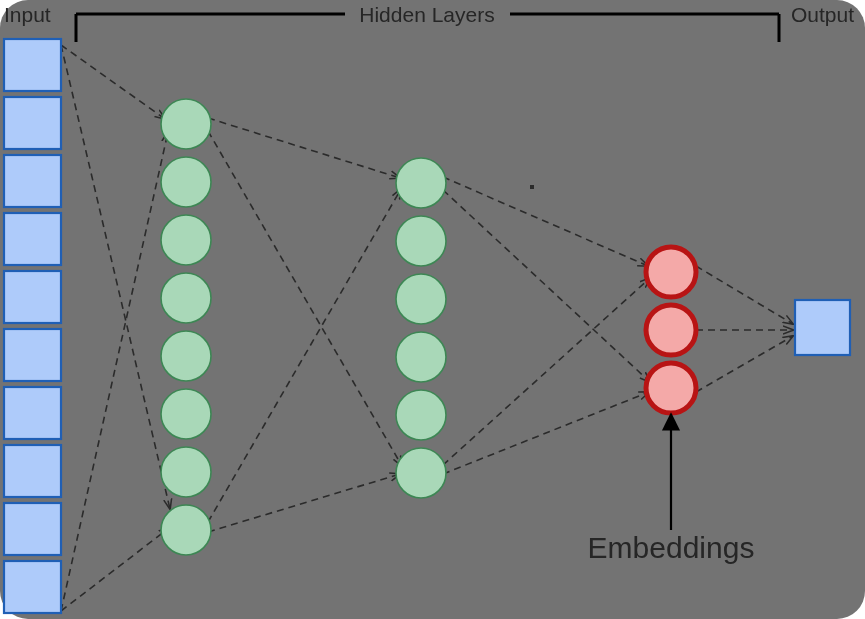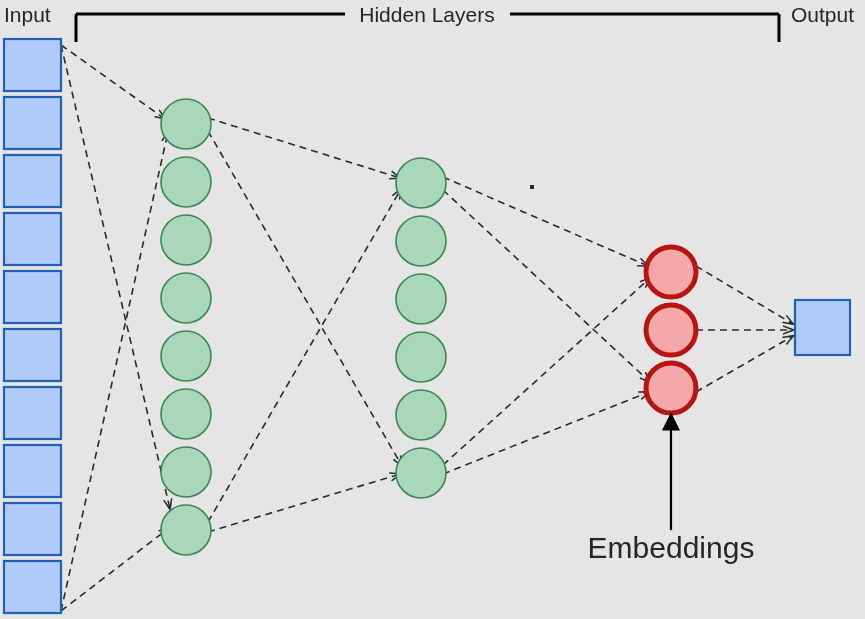--- a/index.html
+++ b/index.html
@@ -10,21 +10,22 @@
   body {
     width: 865px;
     height: 619px;
     font-family: "Liberation Sans", sans-serif;
     overflow: hidden;
   }
   #diagram-root {
     position: relative;
     width: 865px;
     height: 619px;
-    background: #e5e5e5;
+    background: #737373;
+    border-radius: 28px;
   }
   #nn-svg {
     position: absolute;
     left: 0;
     top: 0;
     width: 865px;
     height: 619px;
     display: block;
   }
   .label-text {

